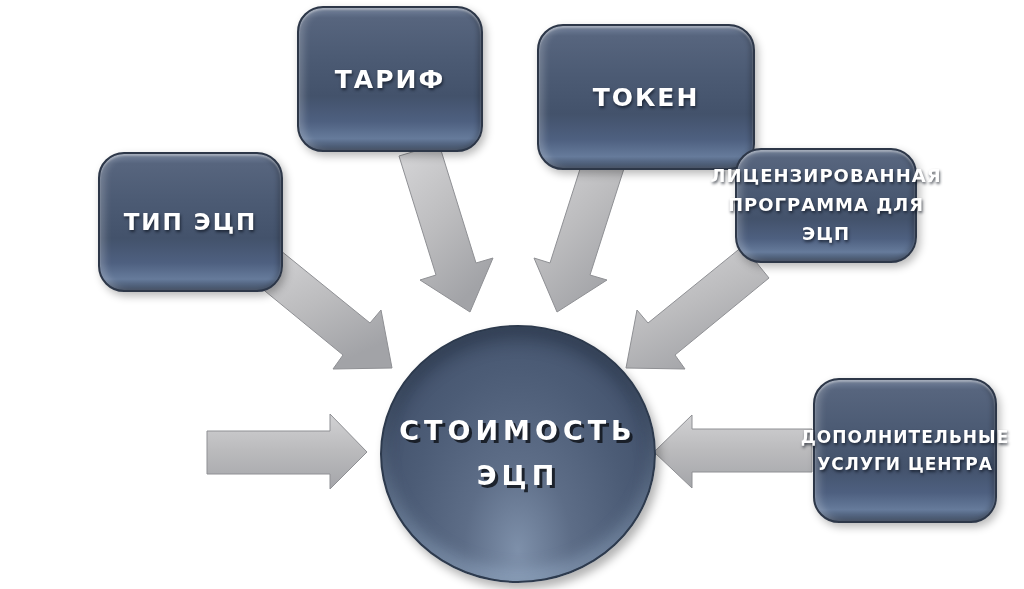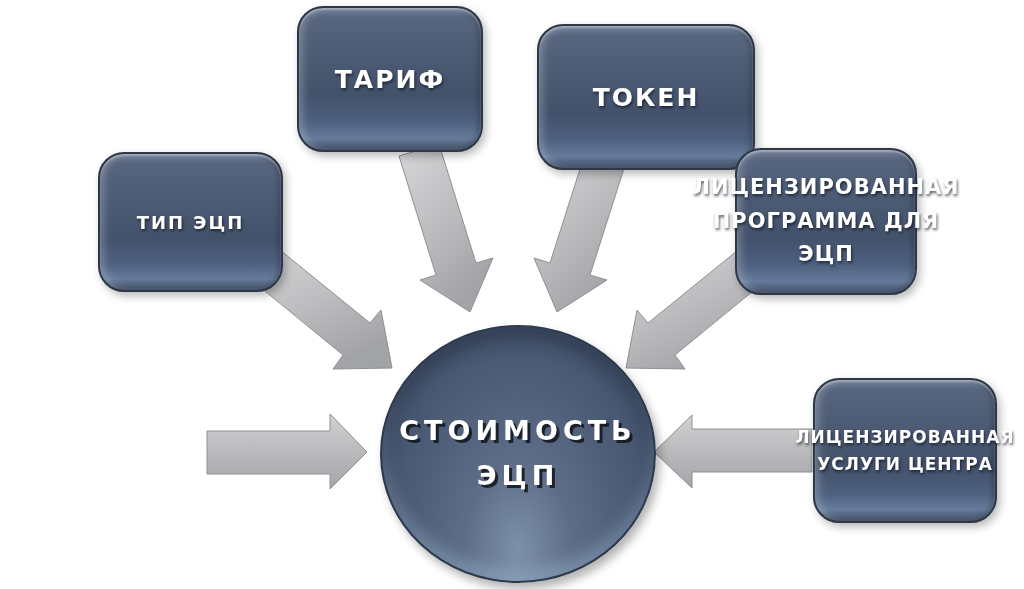--- a/index.html
+++ b/index.html
@@ -43,22 +43,22 @@
     box-shadow:
       4px 6px 10px rgba(0,0,0,0.30),
       inset 0 12px 18px rgba(10,18,30,0.35),
       inset 0 -10px 16px rgba(175,200,228,0.40);
     text-shadow:3px 3px 0 rgba(15,18,24,0.82);
     justify-content:center;
   }
   
   .n-tarif   {left:297px;top:6px;  width:186px;height:146px;font-size:25px;letter-spacing:2px;}
   .n-token   {left:537px;top:24px;  width:218px;height:146px;font-size:25px;letter-spacing:2px;}
-  .n-tip     {left:98px; top:152px;width:185px;height:140px;font-size:18px;letter-spacing:2px;}
-  .n-licensed{left:735px;top:148px;width:182px;height:147px;font-size:21px;letter-spacing:1px;line-height:1.6;padding:0 10px;}
+  .n-tip     {left:98px; top:152px;width:185px;height:140px;font-size:23px;letter-spacing:2px;}
+  .n-licensed{left:735px;top:148px;width:182px;height:115px;font-size:18px;letter-spacing:1px;line-height:1.6;padding:0 10px;}
   .n-status  {left:25px; top:378px;width:180px;height:145px;font-size:20px;letter-spacing:1px;line-height:1.45;padding:0 14px;}
   .n-dop     {left:813px;top:378px;width:184px;height:145px;font-size:17px;letter-spacing:1px;line-height:1.55;padding:0 8px;}
   .n-center  {left:380px;top:325px;width:276px;height:258px;font-size:27px;letter-spacing:5px;line-height:1.65;padding:0 14px;}
 </style>
 </head>
 <body>
 
 <div class="stage">
 
   <svg class="arrow-layer" width="1024" height="589" viewBox="0 0 1024 589" xmlns="http://www.w3.org/2000/svg">
@@ -94,20 +94,20 @@
   <div class="node box n-tip">
     <span>ТИП ЭЦП</span>
   </div>
 
   <div class="node box n-licensed">
     <span>ЛИЦЕНЗИРОВАННАЯ ПРОГРАММА ДЛЯ ЭЦП</span>
   </div>
 
 
   <div class="node box n-dop">
-    <span>ЛИЦЕНЗИРОВАННАЯ УСЛУГИ ЦЕНТРА</span>
+    <span>ДОПОЛНИТЕЛЬНЫЕ УСЛУГИ ЦЕНТРА</span>
   </div>
 
   <div class="node circle n-center">
     <span>СТОИМОСТЬ ЭЦП</span>
   </div>
 
 </div>
 
 </body></html>

